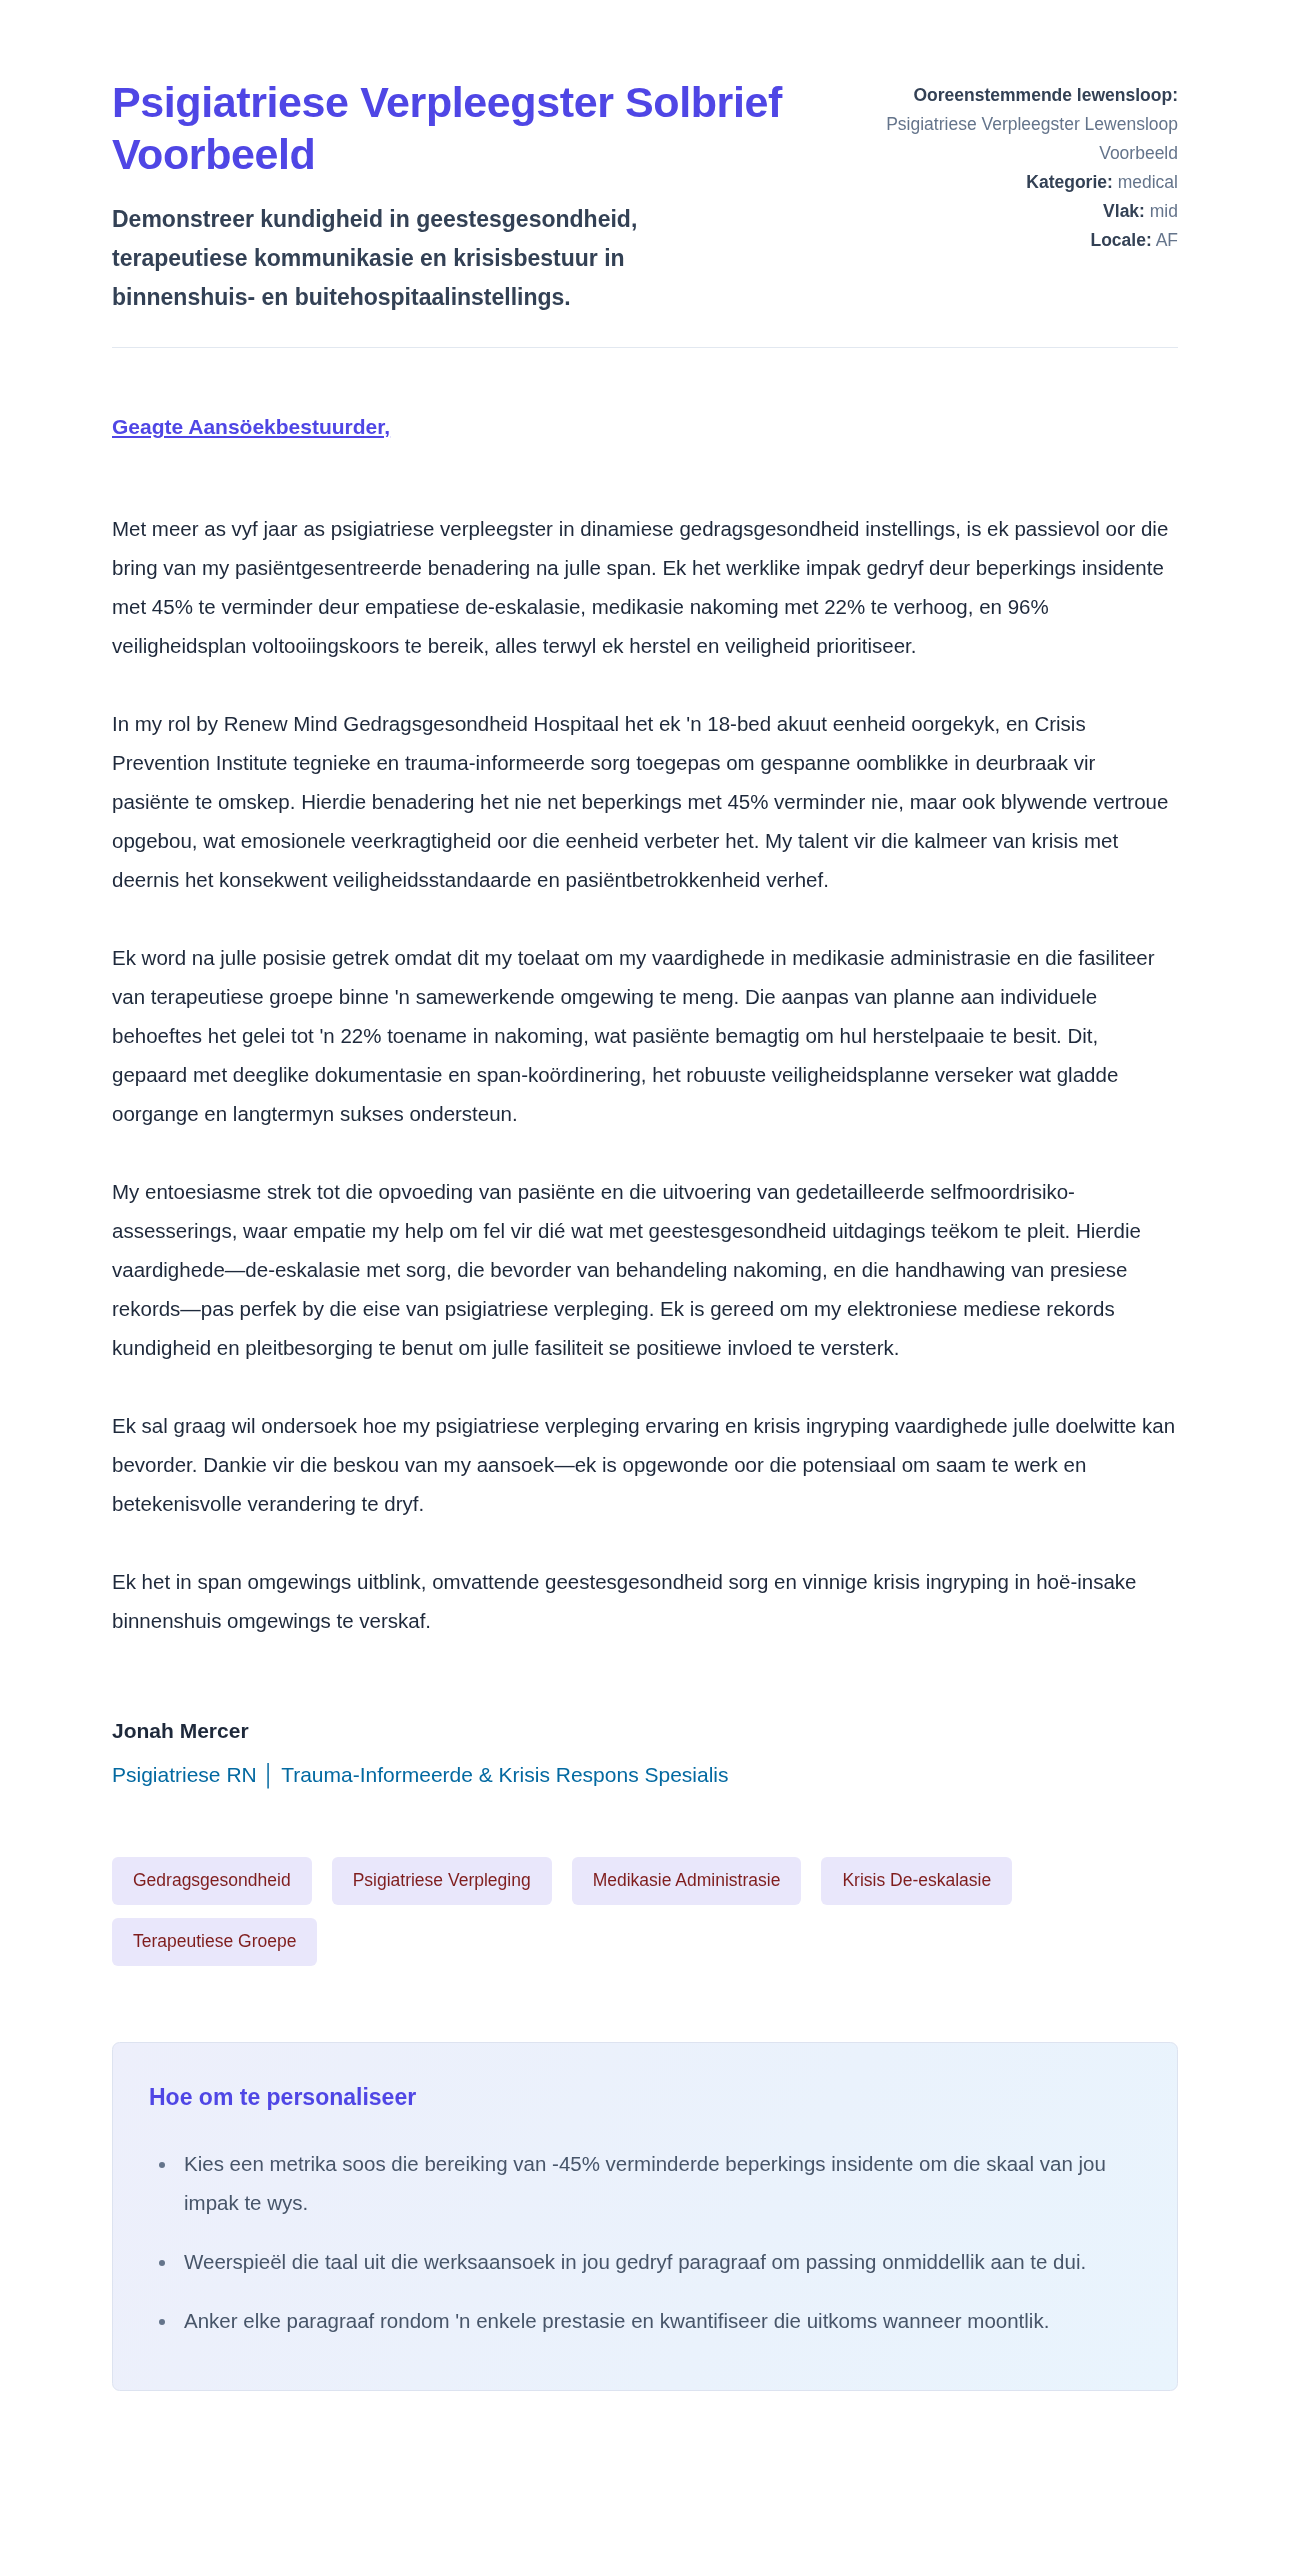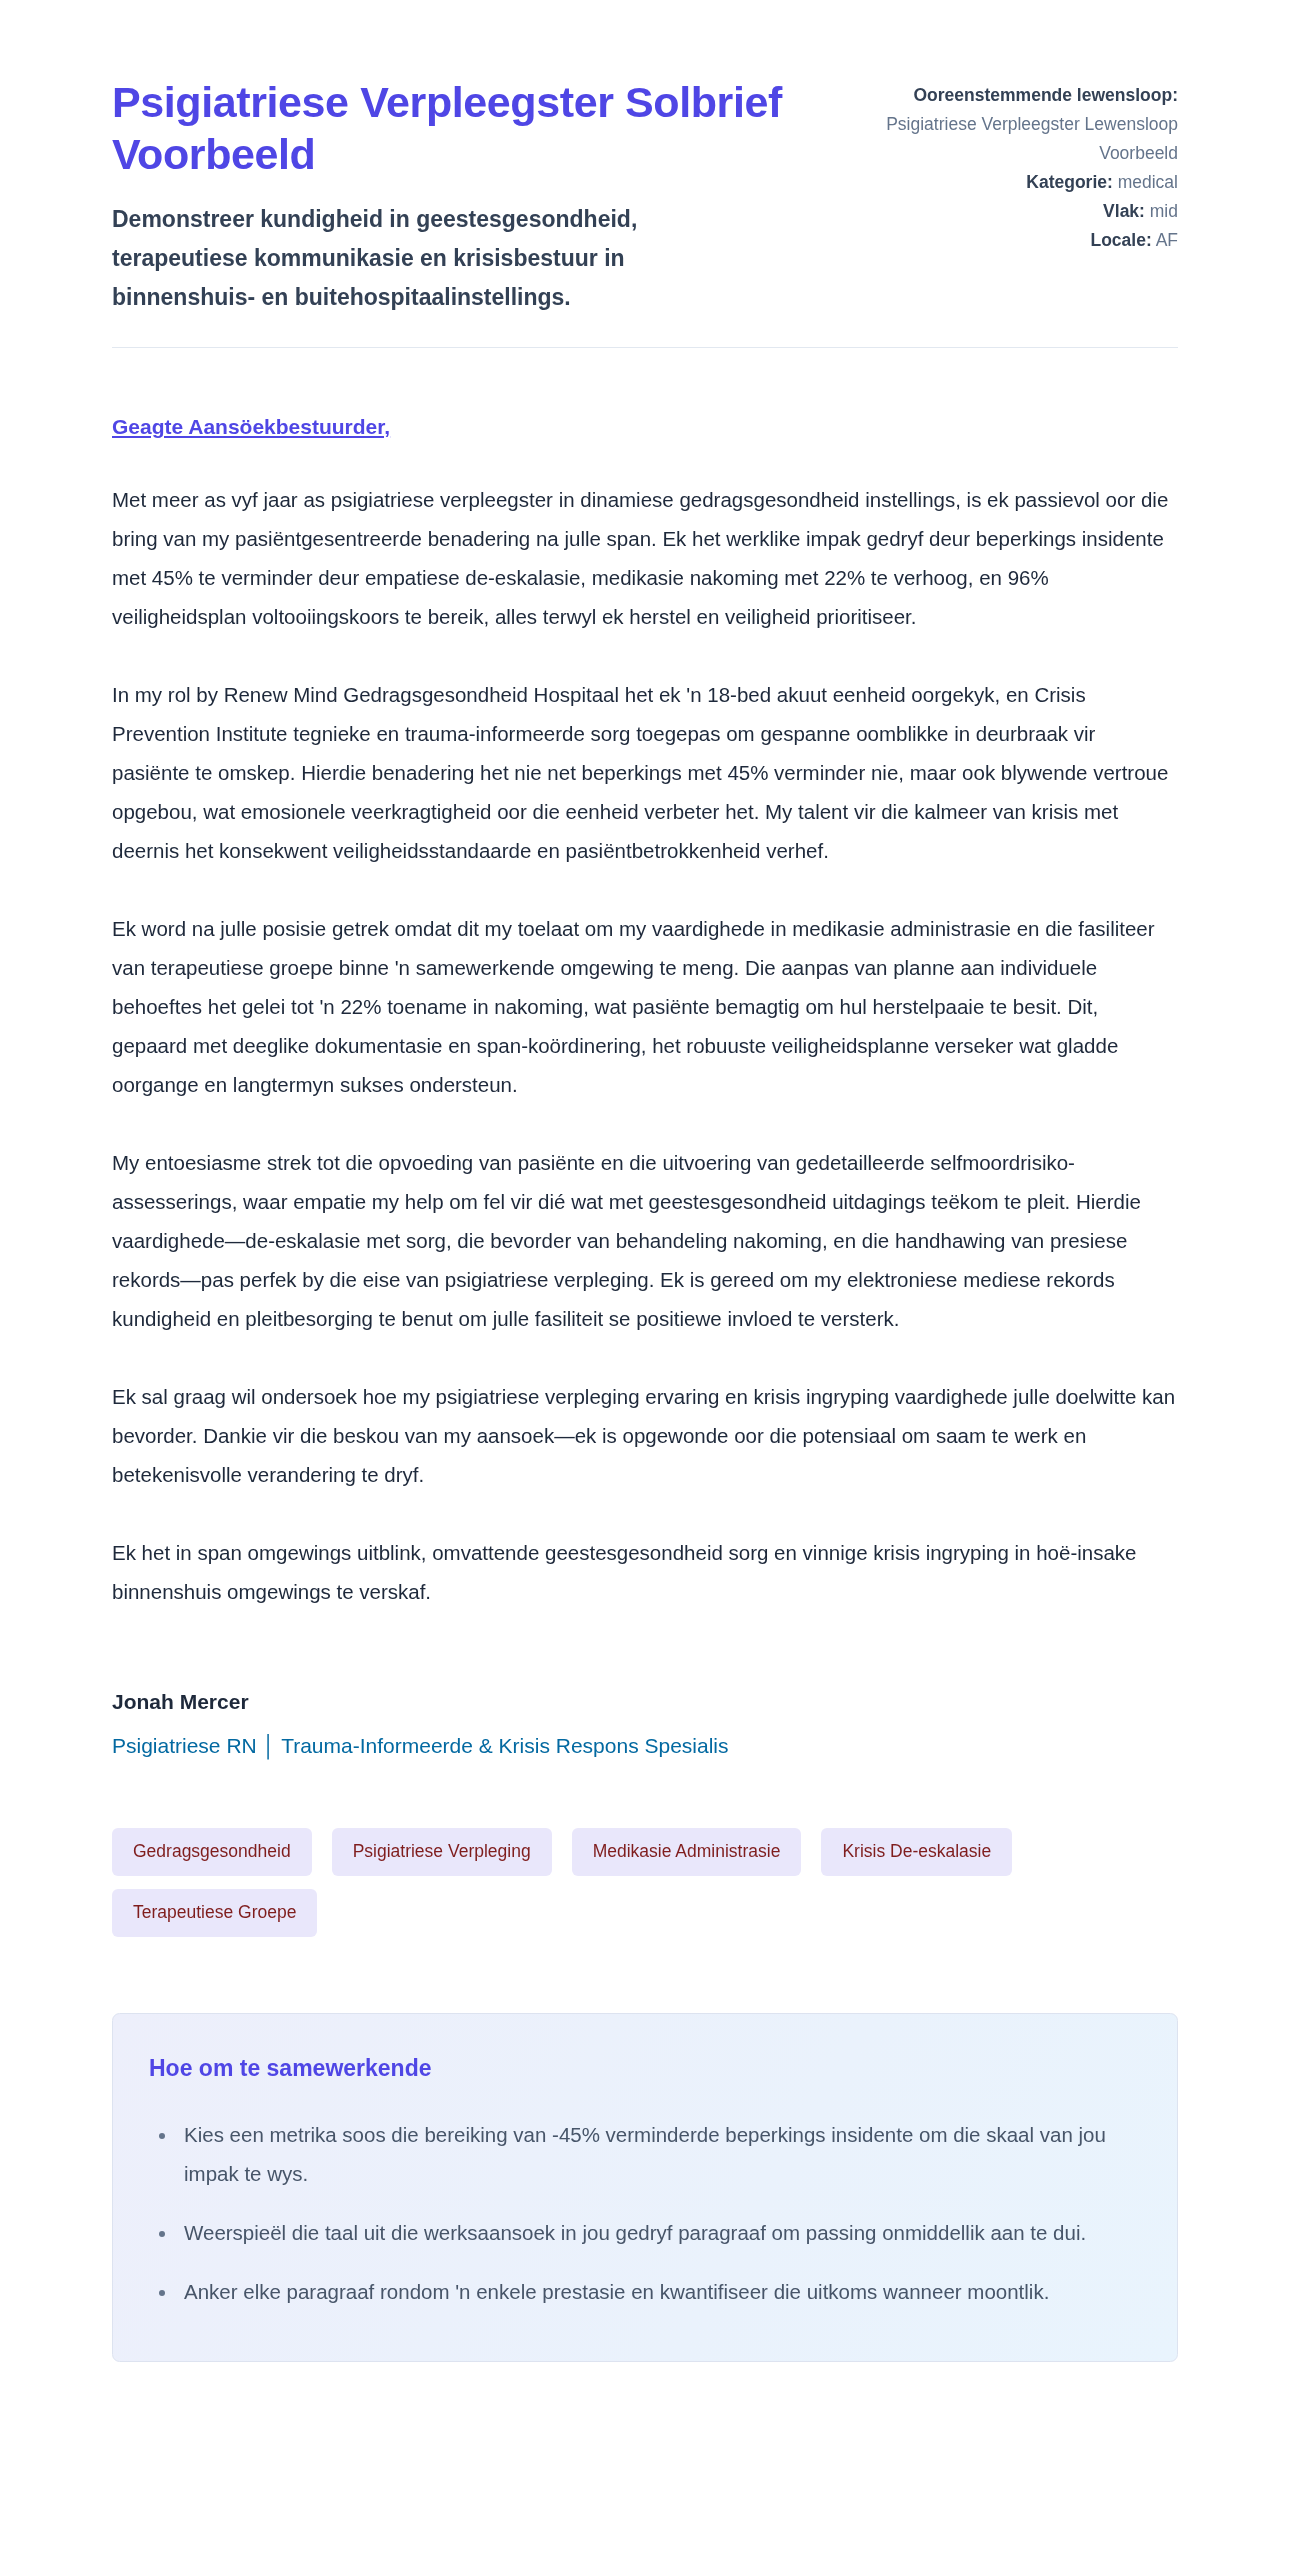--- a/index.html
+++ b/index.html
@@ -59,21 +59,21 @@
     color: #4f46e5;
     text-decoration: underline;
   }
   .letter-body p {
     margin: 39px 0 0 0;
     font-size: 20.5px;
     line-height: 39px;
     color: #1e293b;
     max-width: 1070px;
   }
-  .letter-body p:first-child { margin-top: 41px; }
+  .letter-body p:first-child { margin-top: 70px; }
 
   .signature { margin-top: 79px; }
   .signature-name {
     font-size: 21px;
     font-weight: 700;
     color: #1e293b;
   }
   .signature-title {
     margin-top: 20px;
     font-size: 21px;
@@ -168,21 +168,21 @@
 
   <div class="tags">
       <span class="tag-chip">Gedragsgesondheid</span>
       <span class="tag-chip">Psigiatriese Verpleging</span>
       <span class="tag-chip">Medikasie Administrasie</span>
       <span class="tag-chip">Krisis De-eskalasie</span>
       <span class="tag-chip">Terapeutiese Groepe</span>
     </div>
 
   <div class="personalize-card">
-    <h2 class="personalize-heading">Hoe om te samewerkende</h2>
+    <h2 class="personalize-heading">Hoe om te personaliseer</h2>
     <ul class="personalize-list">
         <li>Kies een metrika soos die bereiking van -45% verminderde beperkings insidente om die skaal van jou impak te wys.</li>
         <li>Weerspieël die taal uit die werksaansoek in jou gedryf paragraaf om passing onmiddellik aan te dui.</li>
         <li>Anker elke paragraaf rondom 'n enkele prestasie en kwantifiseer die uitkoms wanneer moontlik.</li>
       </ul>
   </div>
 
 </div>
 
 

